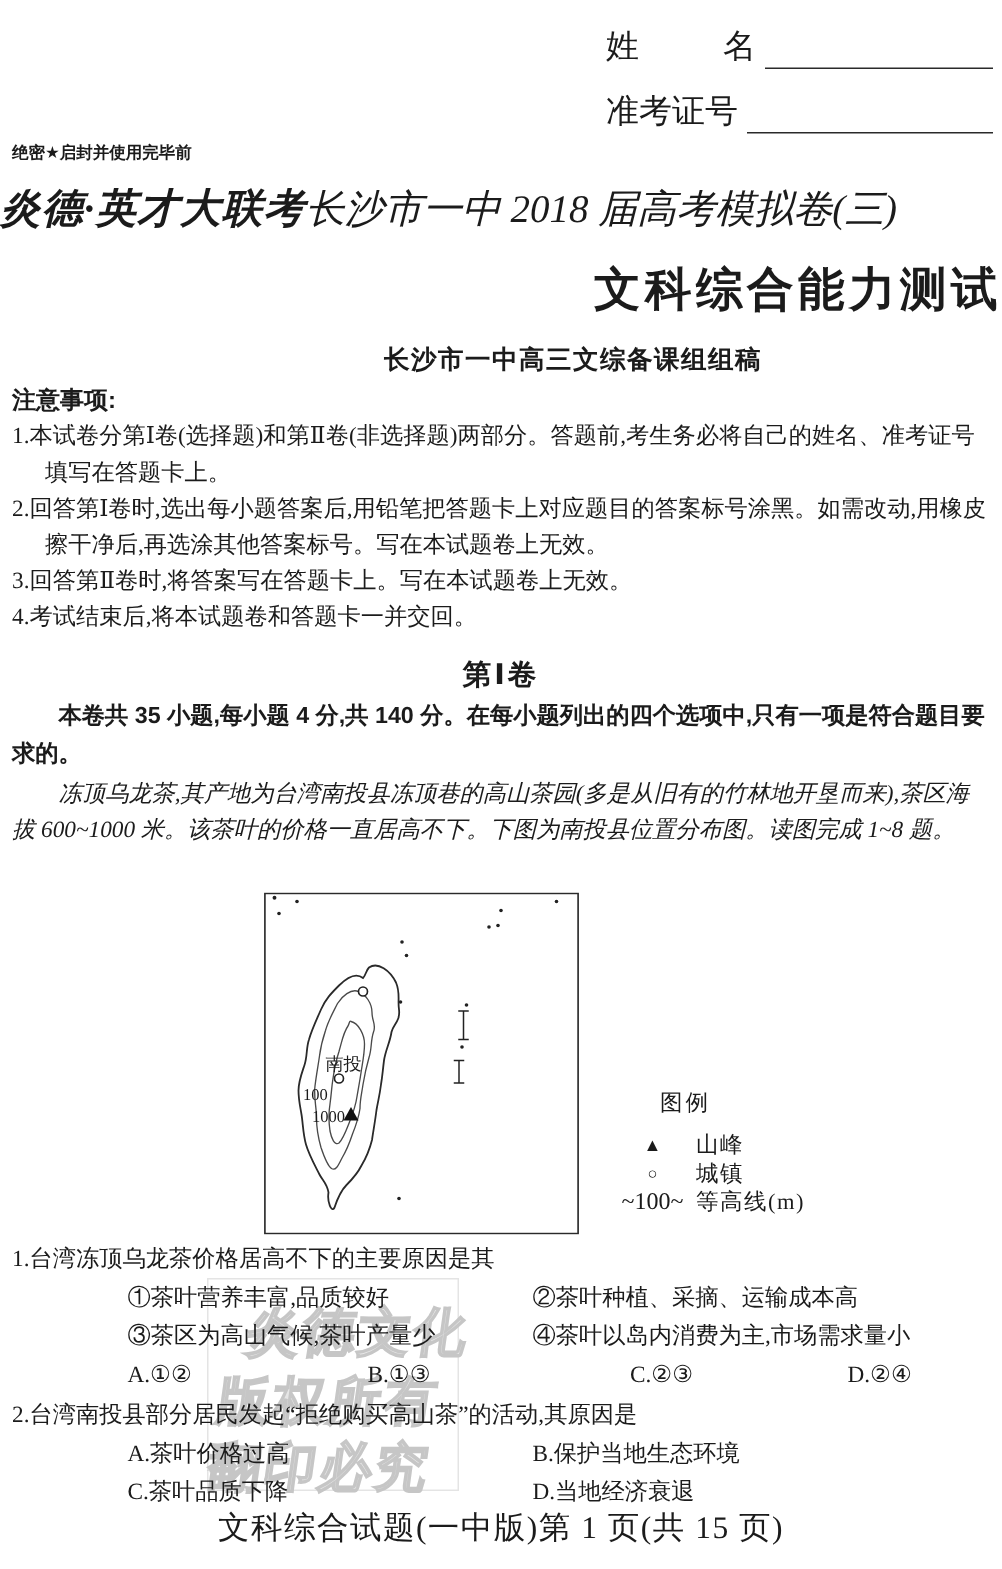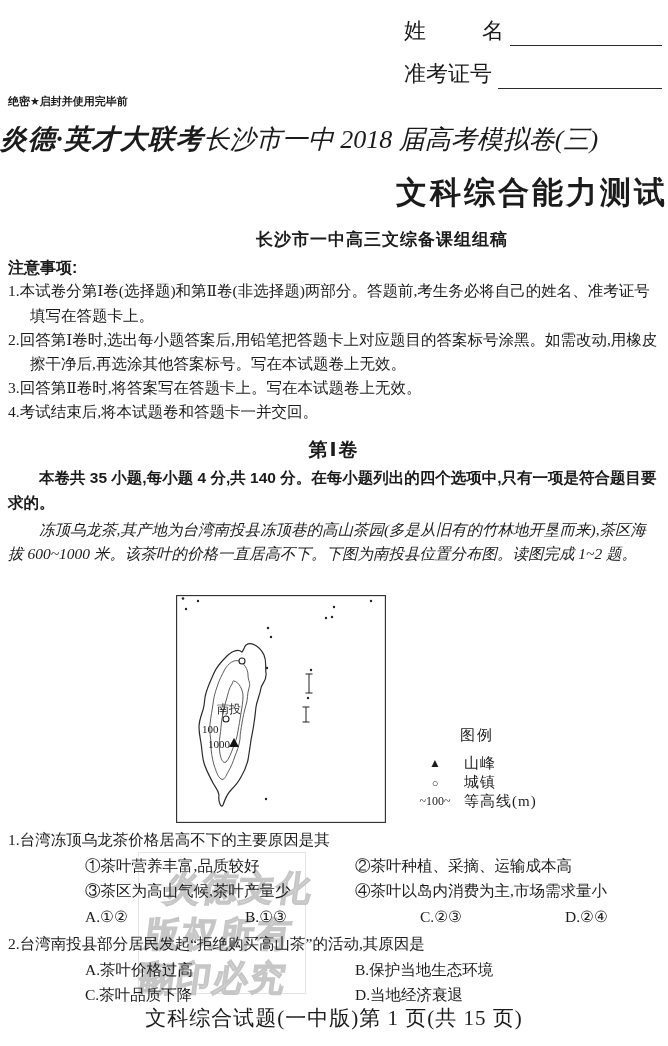--- a/index.html
+++ b/index.html
@@ -48,24 +48,24 @@
   .sec1-heading{position:absolute;left:0;top:437px;width:100%;text-align:center;
     font-family:var(--sans);font-weight:bold;font-size:19px;letter-spacing:2px;}
   .sec1-intro{position:absolute;left:8px;top:465px;width:653px;
     font-family:var(--sans);font-weight:bold;font-size:15.5px;line-height:1.62;text-indent:2em;}
   .passage{position:absolute;left:8px;top:518px;width:653px;
     font-style:italic;font-size:15.5px;line-height:1.58;text-indent:2em;}
   
   .map-wrap{position:absolute;left:176px;top:595px;width:210px;height:228px;}
   .map-wrap svg{display:block;}
   .legend{position:absolute;left:406px;top:726px;width:240px;font-size:15px;}
-  .legend-heading{margin-left:54px;letter-spacing:2px;}
+  .legend-heading{margin-left:34px;letter-spacing:2px;}
   .legend-rows{margin-top:9px;}
   .legend-row{display:flex;align-items:center;height:19px;}
-  .legend-sym{display:inline-block;width:58px;text-align:center;font-size:12px;}
+  .legend-sym{display:inline-block;width:58px;text-align:center;font-size:16px;}
   .legend-sym.peak{font-size:12px;}
   .legend-sym.town{font-size:11px;}
   .legend-lbl{font-size:15px;letter-spacing:1px;}
   
   .qblock{position:absolute;left:8px;width:653px;font-size:15.5px;line-height:1.66;}
   .q1{top:827px;}
   .q2{top:931px;}
   .q-stem{white-space:nowrap;}
   .q-options{margin-left:77px;display:grid;grid-template-columns:270px 1fr;}
   .q-choices-4{margin-left:77px;display:grid;grid-template-columns:160px 175px 145px 1fr;}
@@ -108,21 +108,21 @@
   <div class="notices">
     <div class="notices-heading">注意事项:</div>
     <div class="notice-item">1.本试卷分第Ⅰ卷(选择题)和第Ⅱ卷(非选择题)两部分。答题前,考生务必将自己的姓名、准考证号填写在答题卡上。</div>
     <div class="notice-item">2.回答第Ⅰ卷时,选出每小题答案后,用铅笔把答题卡上对应题目的答案标号涂黑。如需改动,用橡皮擦干净后,再选涂其他答案标号。写在本试题卷上无效。</div>
     <div class="notice-item">3.回答第Ⅱ卷时,将答案写在答题卡上。写在本试题卷上无效。</div>
     <div class="notice-item">4.考试结束后,将本试题卷和答题卡一并交回。</div>
   </div>
 
   <div class="sec1-heading">第Ⅰ卷</div>
   <div class="sec1-intro">本卷共 35 小题,每小题 4 分,共 140 分。在每小题列出的四个选项中,只有一项是符合题目要求的。</div>
-  <div class="passage">冻顶乌龙茶,其产地为台湾南投县冻顶巷的高山茶园(多是从旧有的竹林地开垦而来),茶区海拔 600~1000 米。该茶叶的价格一直居高不下。下图为南投县位置分布图。读图完成 1~2 题。</div>
+  <div class="passage">冻顶乌龙茶,其产地为台湾南投县冻顶巷的高山茶园(多是从旧有的竹林地开垦而来),茶区海拔 600~1000 米。该茶叶的价格一直居高不下。下图为南投县位置分布图。读图完成 1~8 题。</div>
 
   <div class="map-wrap">
     <svg width="210" height="228" viewBox="0 0 210 228" xmlns="http://www.w3.org/2000/svg">
       <rect x="0.6" y="0.6" width="208.8" height="226.8" fill="#fff" stroke="#2a2a2a" stroke-width="1.1"></rect>
 
       <g fill="#222">
         <circle cx="7" cy="3.5" r="1.3"></circle>
           <circle cx="22" cy="6" r="1.2"></circle>
           <circle cx="10" cy="14" r="1.2"></circle>
         <circle cx="158" cy="12" r="1.2"></circle>

